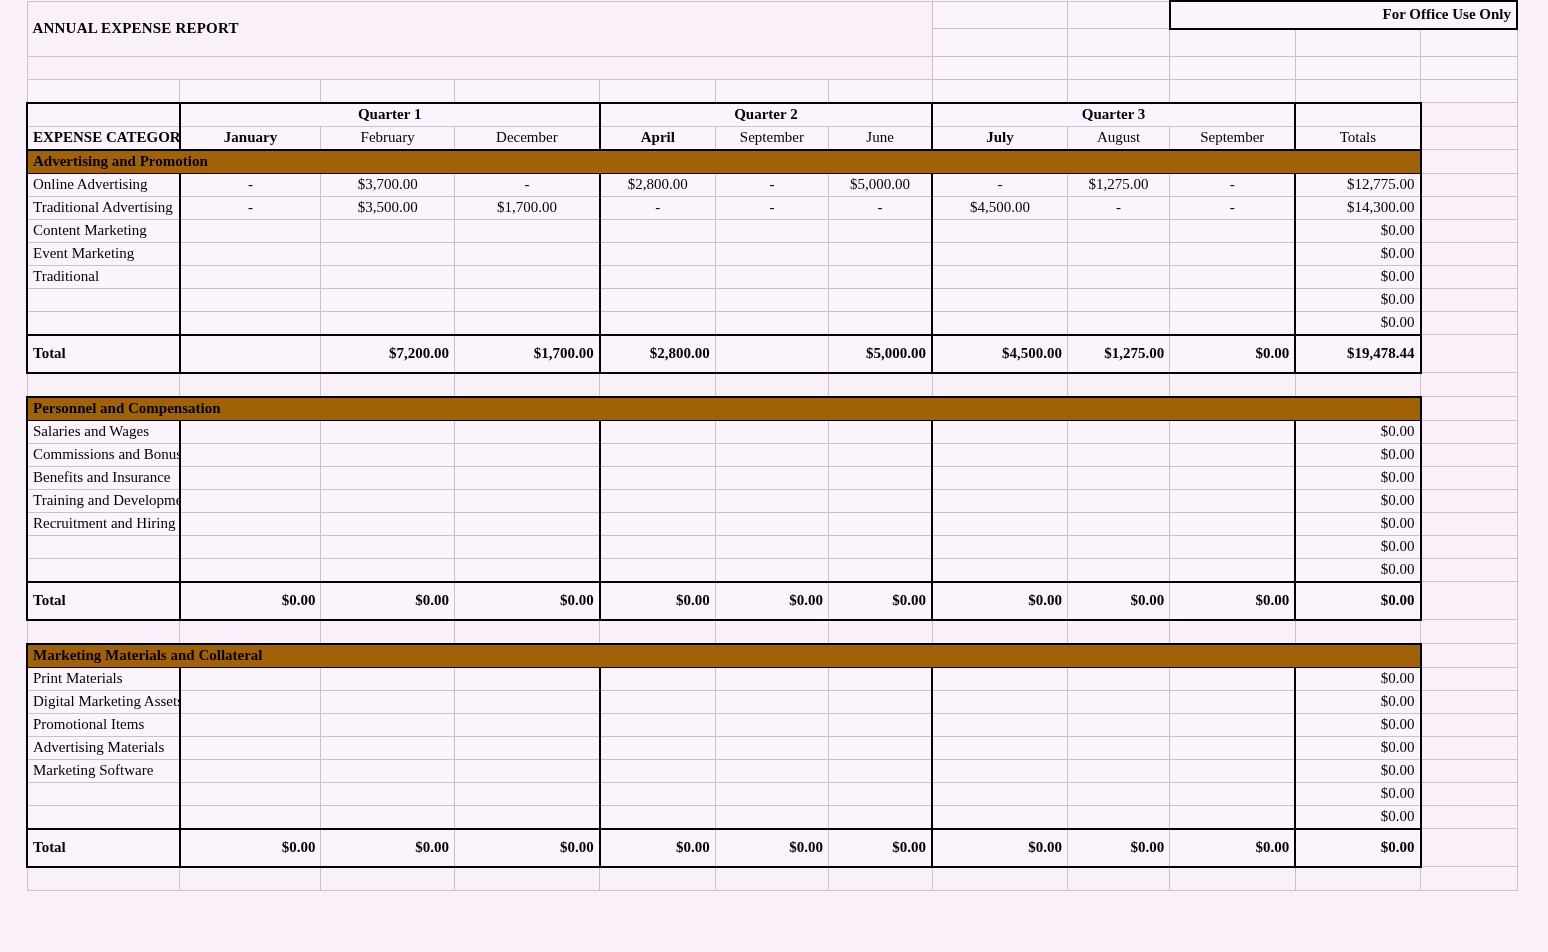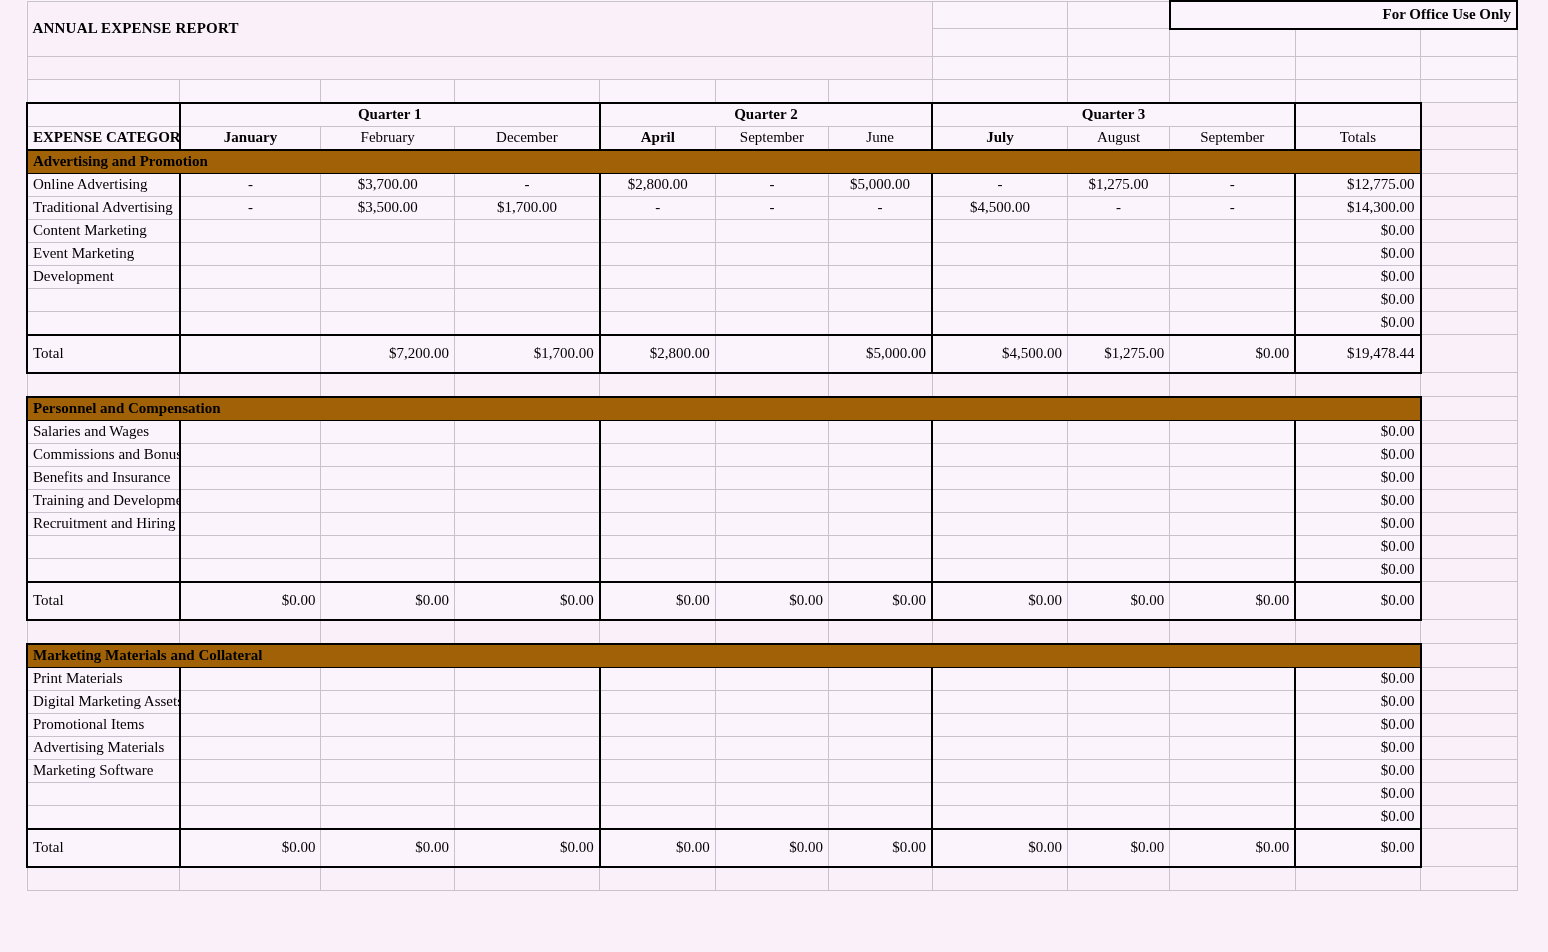--- a/index.html
+++ b/index.html
@@ -121,21 +121,21 @@
   td.qstart { border-left: 2px solid #000 !important; text-align: center; }
   td.totcell {
     border-left: 2px solid #000 !important;
     border-right: 2px solid #000 !important;
     text-align: right;
     font-weight: normal;
     padding-right: 5px;
   }
 
   
-  tr.totalrow td { height: 36px; font-weight: normal; }
+  tr.totalrow td { height: 36px; font-weight: bold; }
   td.tot-label {
     border-left: 2px solid #000 !important;
     border-top: 2px solid #000 !important;
     border-bottom: 2px solid #000 !important;
     padding-left: 4px;
   }
   td.tot-num {
     text-align: right;
     padding-right: 6px;
     border-top: 2px solid #000 !important;
@@ -290,21 +290,21 @@
           <td class="qstart"></td>
           <td class="num"></td>
           <td class="num"></td>
           <td class="qstart"></td>
           <td class="num"></td>
           <td class="num"></td>
           <td class="totcell">$0.00</td>
           <td class="nb"></td>
         </tr>
         <tr>
-          <td class="cat">Development</td>
+          <td class="cat">Traditional</td>
           <td class="qstart"></td>
           <td class="num"></td>
           <td class="num"></td>
           <td class="qstart"></td>
           <td class="num"></td>
           <td class="num"></td>
           <td class="qstart"></td>
           <td class="num"></td>
           <td class="num"></td>
           <td class="totcell">$0.00</td>

